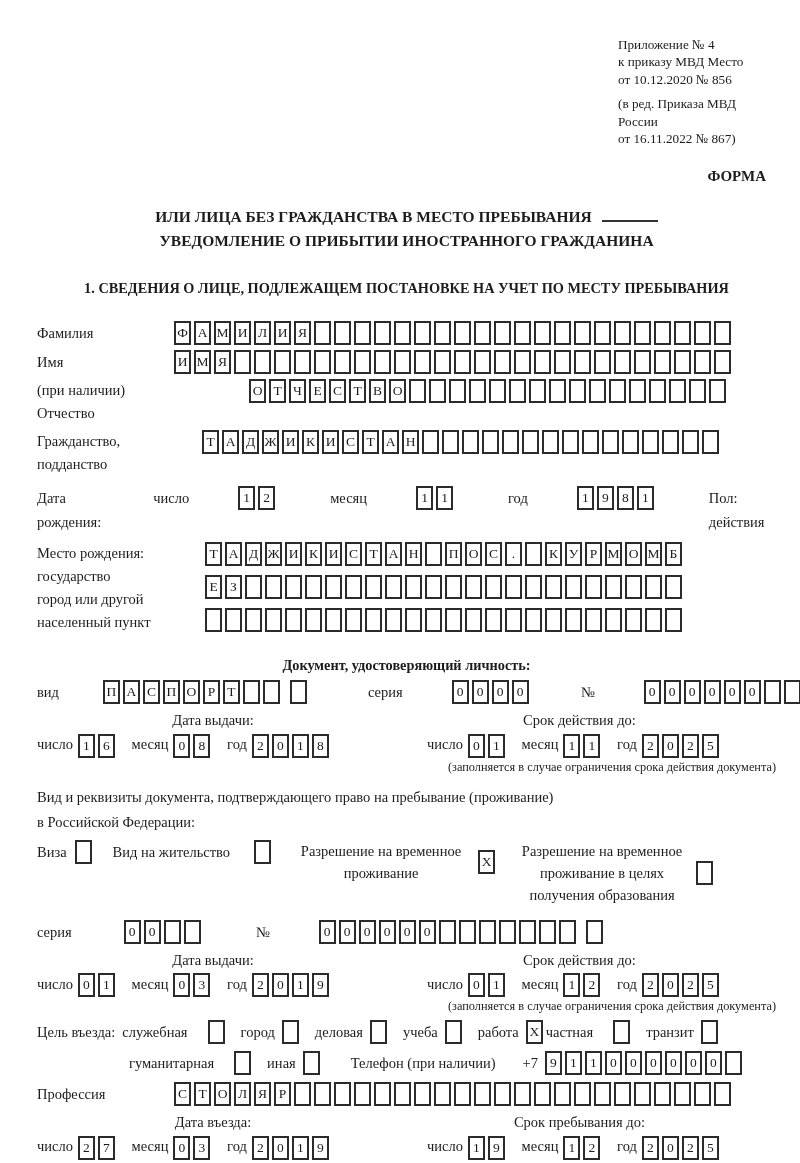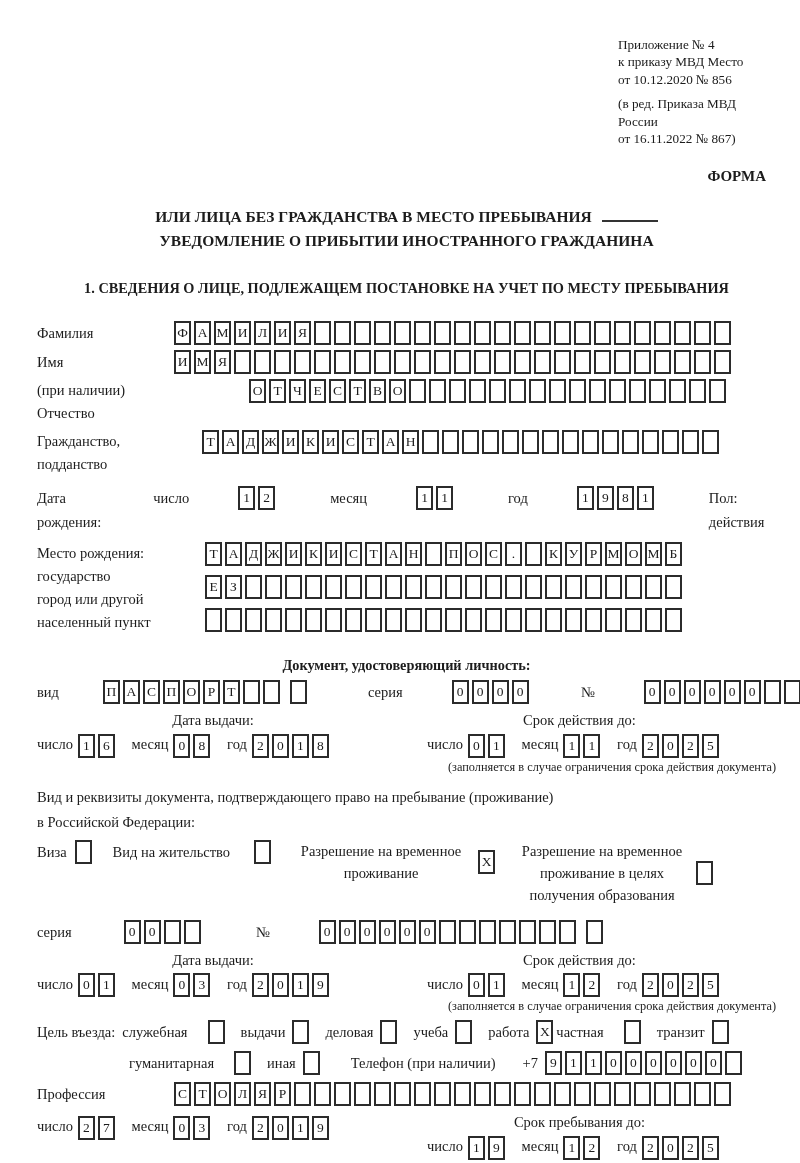--- a/index.html
+++ b/index.html
@@ -228,21 +228,21 @@
         <span class="dl">год</span><span class="boxrow"><span class="cbox">2</span><span class="cbox">0</span><span class="cbox">2</span><span class="cbox">5</span></span>
       </div>
     </div>
   </div>
   <div class="vnote">(заполняется в случае ограничения срока действия документа)</div>
 
   <div class="prow">
     <span class="plabel">Цель въезда:</span>
     <span class="plabel">служебная</span>
     <span class="boxrow pgap"><span class="cbox"></span></span>
-    <span class="plabel pgap">выдачи</span>
+    <span class="plabel pgap">город</span>
     <span class="boxrow"><span class="cbox"></span></span>
     <span class="plabel pgap">деловая</span>
     <span class="boxrow"><span class="cbox"></span></span>
     <span class="plabel pgap">учеба</span>
     <span class="boxrow"><span class="cbox"></span></span>
     <span class="plabel pgap">работа</span>
     <span class="boxrow"><span class="cbox">X</span></span>
     <span class="plabel">частная</span>
     <span class="boxrow pgap"><span class="cbox"></span></span>
     <span class="plabel pgap">транзит</span>
@@ -259,20 +259,21 @@
     <span class="boxrow"><span class="cbox">9</span><span class="cbox">1</span><span class="cbox">1</span><span class="cbox">0</span><span class="cbox">0</span><span class="cbox">0</span><span class="cbox">0</span><span class="cbox">0</span><span class="cbox">0</span><span class="cbox"></span></span>
   </div>
 
   <div class="frow">
     <div class="flabel w93">Профессия</div>
     <span class="boxrow"><span class="cbox">С</span><span class="cbox">Т</span><span class="cbox">О</span><span class="cbox">Л</span><span class="cbox">Я</span><span class="cbox">Р</span><span class="cbox"></span><span class="cbox"></span><span class="cbox"></span><span class="cbox"></span><span class="cbox"></span><span class="cbox"></span><span class="cbox"></span><span class="cbox"></span><span class="cbox"></span><span class="cbox"></span><span class="cbox"></span><span class="cbox"></span><span class="cbox"></span><span class="cbox"></span><span class="cbox"></span><span class="cbox"></span><span class="cbox"></span><span class="cbox"></span><span class="cbox"></span><span class="cbox"></span><span class="cbox"></span><span class="cbox"></span></span>
   </div>
 
   <div class="dsec">
     <div class="dhalf-left">
+      <div class="dhead">Дата въезда:</div>
       <div class="drow">
         <span class="dl">число</span><span class="boxrow"><span class="cbox">2</span><span class="cbox">7</span></span>
         <span class="dl">месяц</span><span class="boxrow"><span class="cbox">0</span><span class="cbox">3</span></span>
         <span class="dl">год</span><span class="boxrow"><span class="cbox">2</span><span class="cbox">0</span><span class="cbox">1</span><span class="cbox">9</span></span>
       </div>
     </div>
     <div class="dhalf-right">
       <div class="dhead">Срок пребывания до:</div>
       <div class="drow">
         <span class="dl">число</span><span class="boxrow"><span class="cbox">1</span><span class="cbox">9</span></span>

